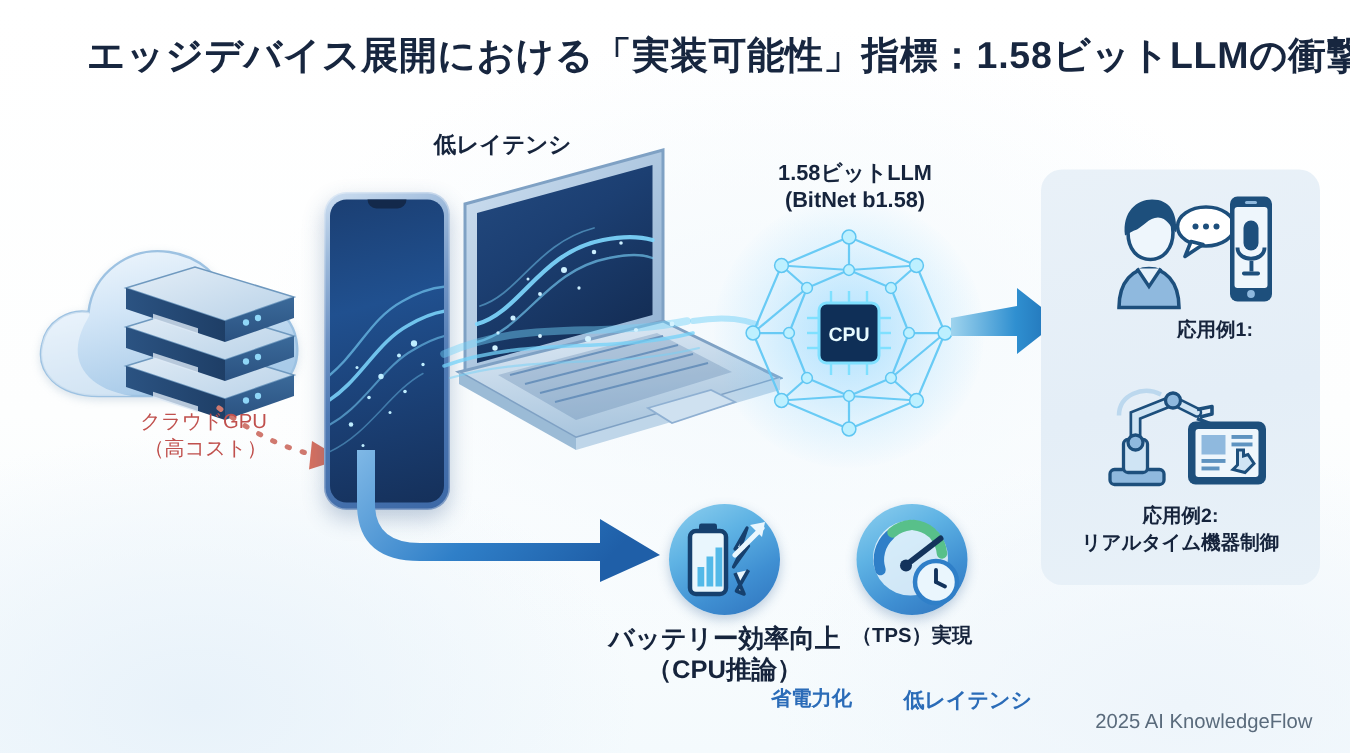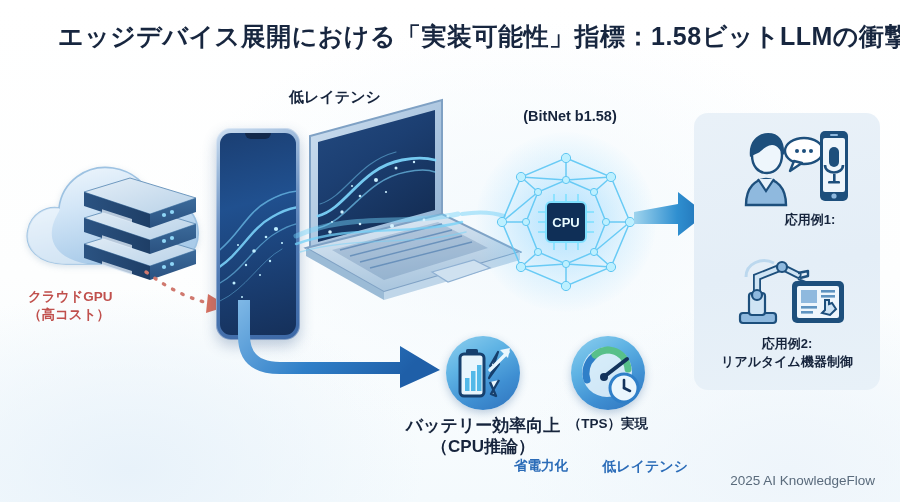--- a/index.html
+++ b/index.html
@@ -20,22 +20,22 @@
   .title{
     position:absolute;left:0;top:20px;width:900px;text-align:center;
     font-size:25px;font-weight:bold;letter-spacing:.5px;color:#17263f;
     white-space:nowrap;
     padding-left:34px;
   }
   
   .lbl{position:absolute;text-align:center;color:#16243c;font-weight:bold;line-height:1.22;}
   .lbl.sub{color:#2b6cb8;font-weight:bold;text-align:right;}
   .cloud-label{
-    position:absolute;text-align:left;color:#c0504d;font-weight:bold;
-    font-size:13.5px;line-height:1.3;margin-top:16px;
+    position:absolute;text-align:right;color:#c0504d;font-weight:normal;
+    font-size:13.5px;line-height:1.3;
   }
   
   #cloud-group{position:absolute;left:18px;top:148px;width:200px;height:160px;}
   .cloud-body{position:absolute;filter:drop-shadow(0 2px 3px rgba(90,130,170,.22));}
   .server-stack{position:absolute;left:62px;top:26px;}
   
   #phone{
     position:absolute;left:216px;top:128px;width:84px;height:212px;
     border-radius:15px;
     background:linear-gradient(155deg,#cfe0f2 0%,#9dbadb 18%,#6e93c4 40%,#4f7ab4 60%,#3c68a6 100%);
@@ -307,20 +307,21 @@
           <line x1="92" y1="62" x2="100" y2="62"></line>
             <line x1="92" y1="72" x2="100" y2="72"></line>
             <line x1="92" y1="82" x2="100" y2="82"></line>
         </g>
         <text x="72" y="77" text-anchor="middle" fill="#e8fbff" font-family="Liberation Sans, sans-serif" font-size="13" font-weight="bold">CPU</text>
       </g>
     </svg>
   </div>
 
   <div class="lbl nowrap" style="left:470px;top:108px;width:200px;font-size:14.5px;">
+    <div>1.58ビットLLM</div>
     <div>(BitNet b1.58)</div>
   </div>
 
   <svg style="position:absolute;left:232px;top:300px;" width="210" height="90" viewBox="0 0 210 90">
     <defs>
       <linearGradient id="arrBlue" x1="0" y1="0" x2="1" y2="0.4">
         <stop offset="0%" stop-color="#7fb8e6"></stop>
           <stop offset="55%" stop-color="#2f7fc8"></stop>
         <stop offset="100%" stop-color="#1f5fa8"></stop>
       </linearGradient>

